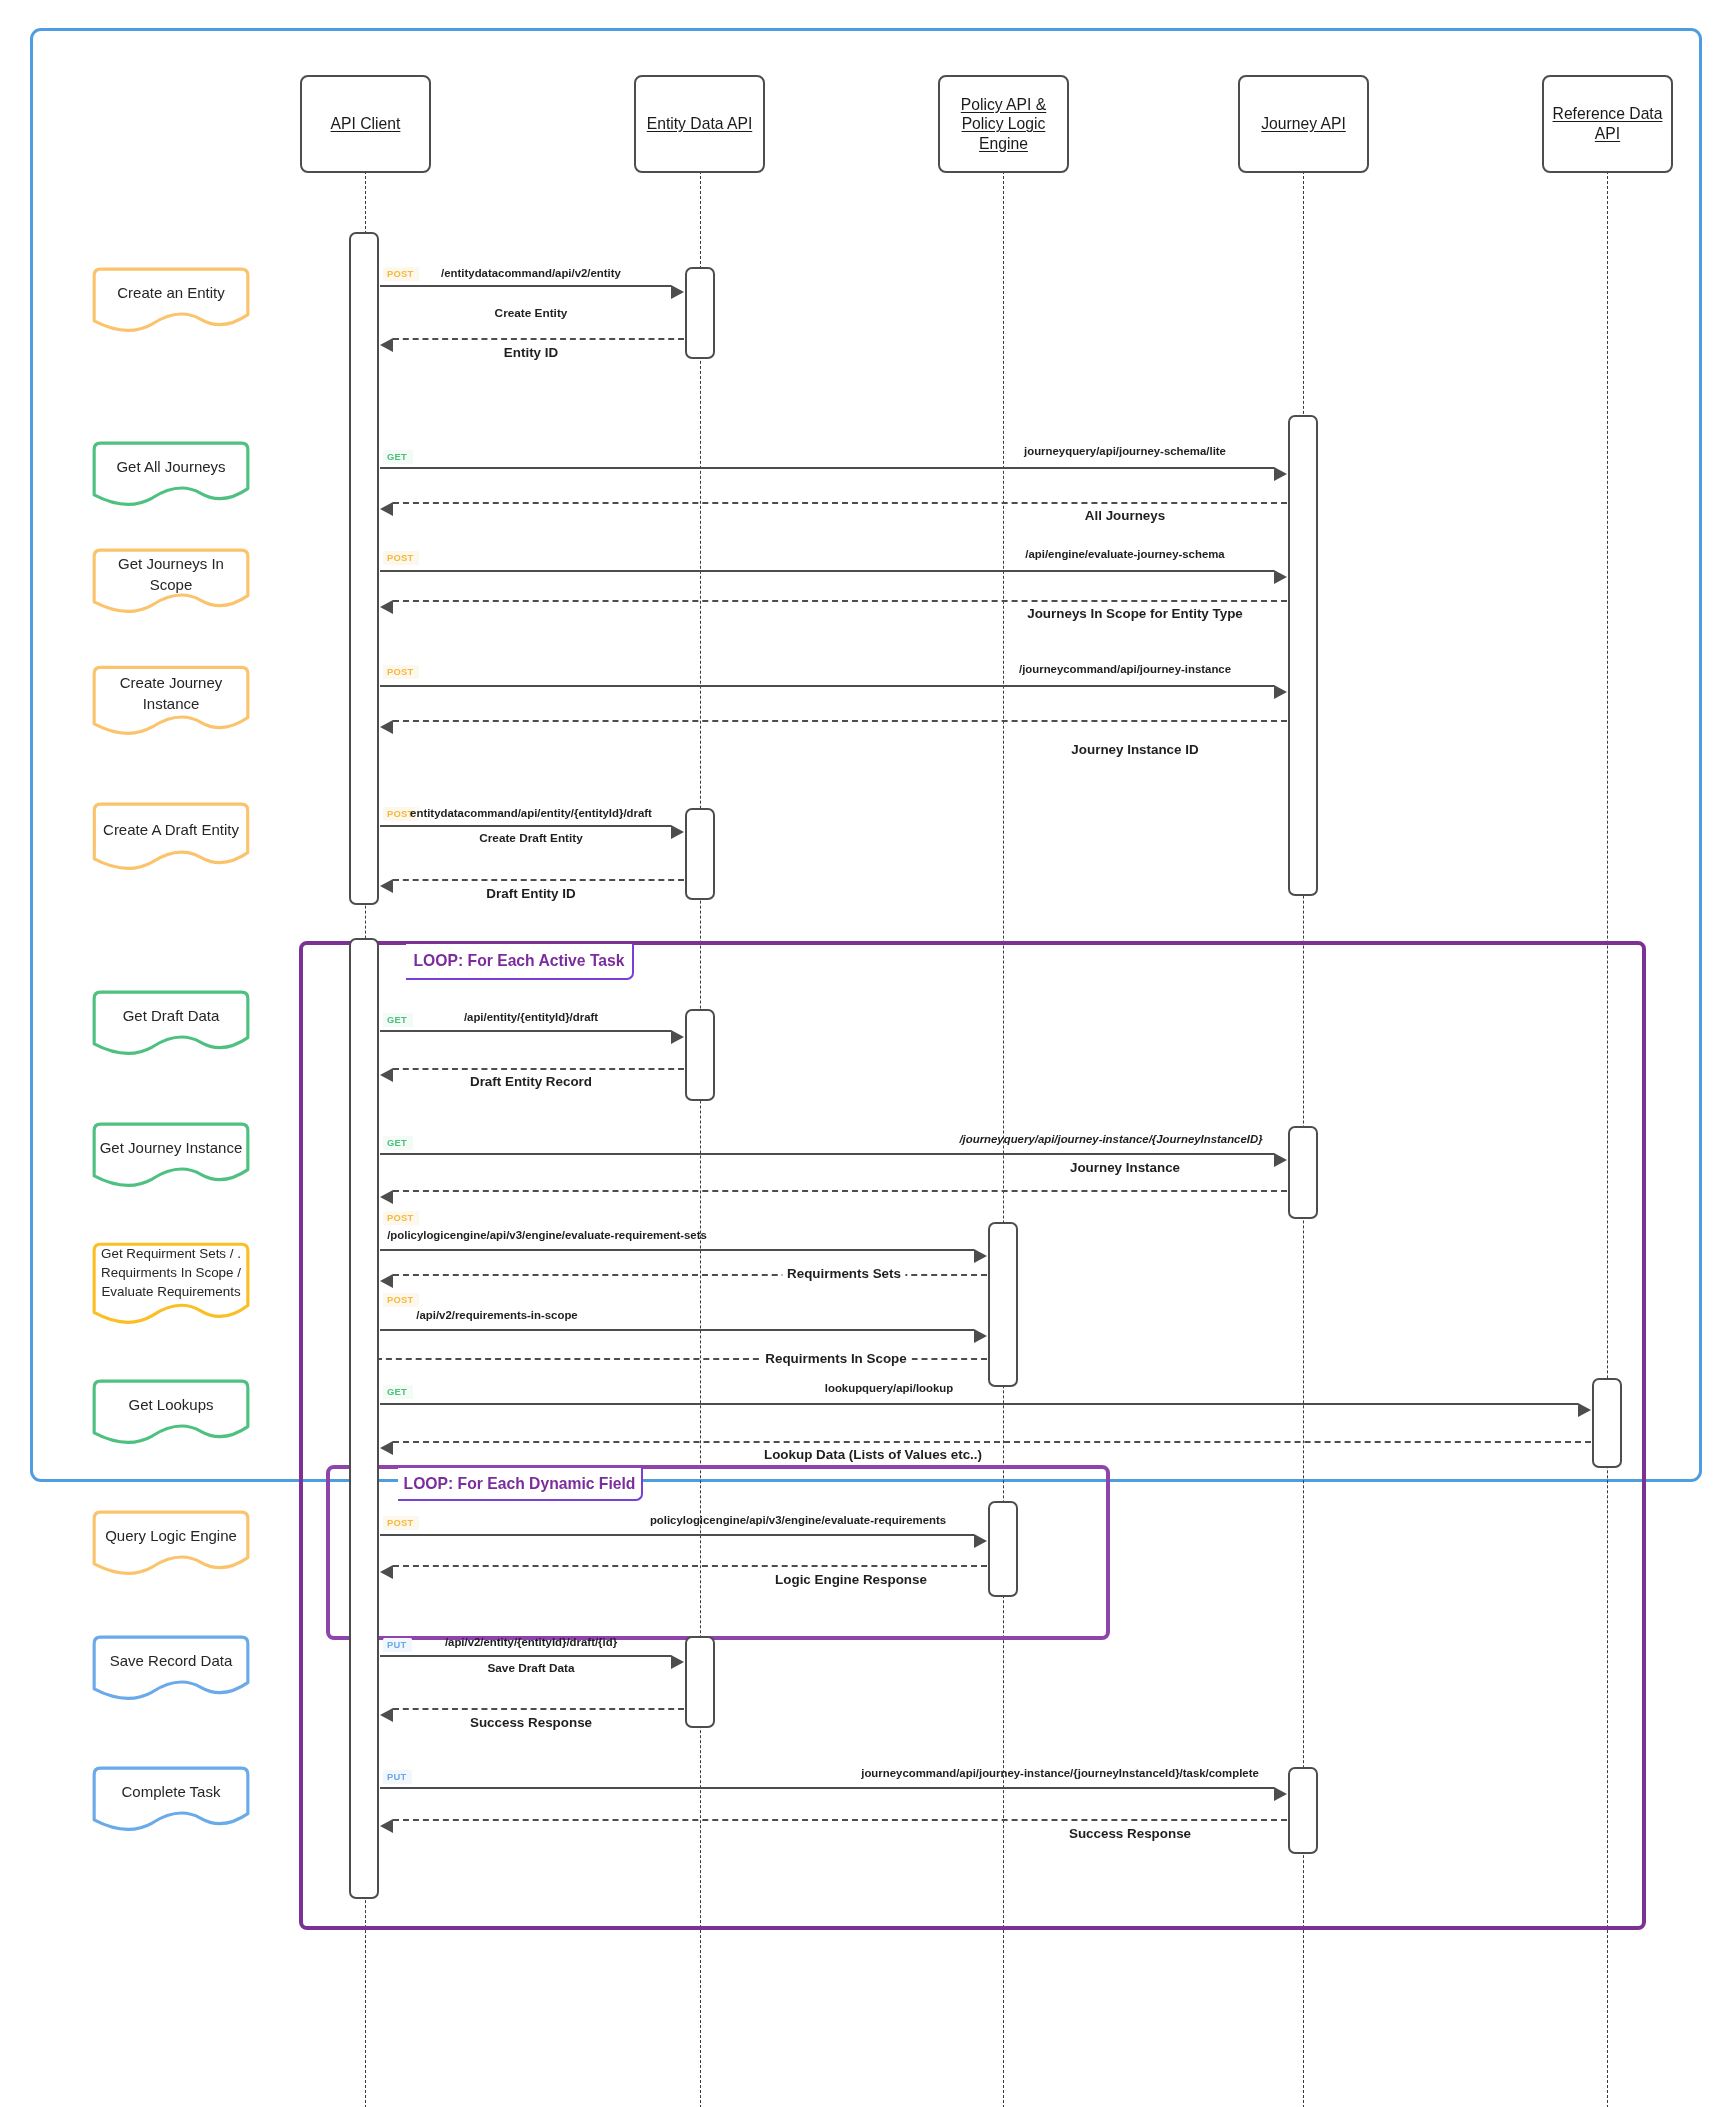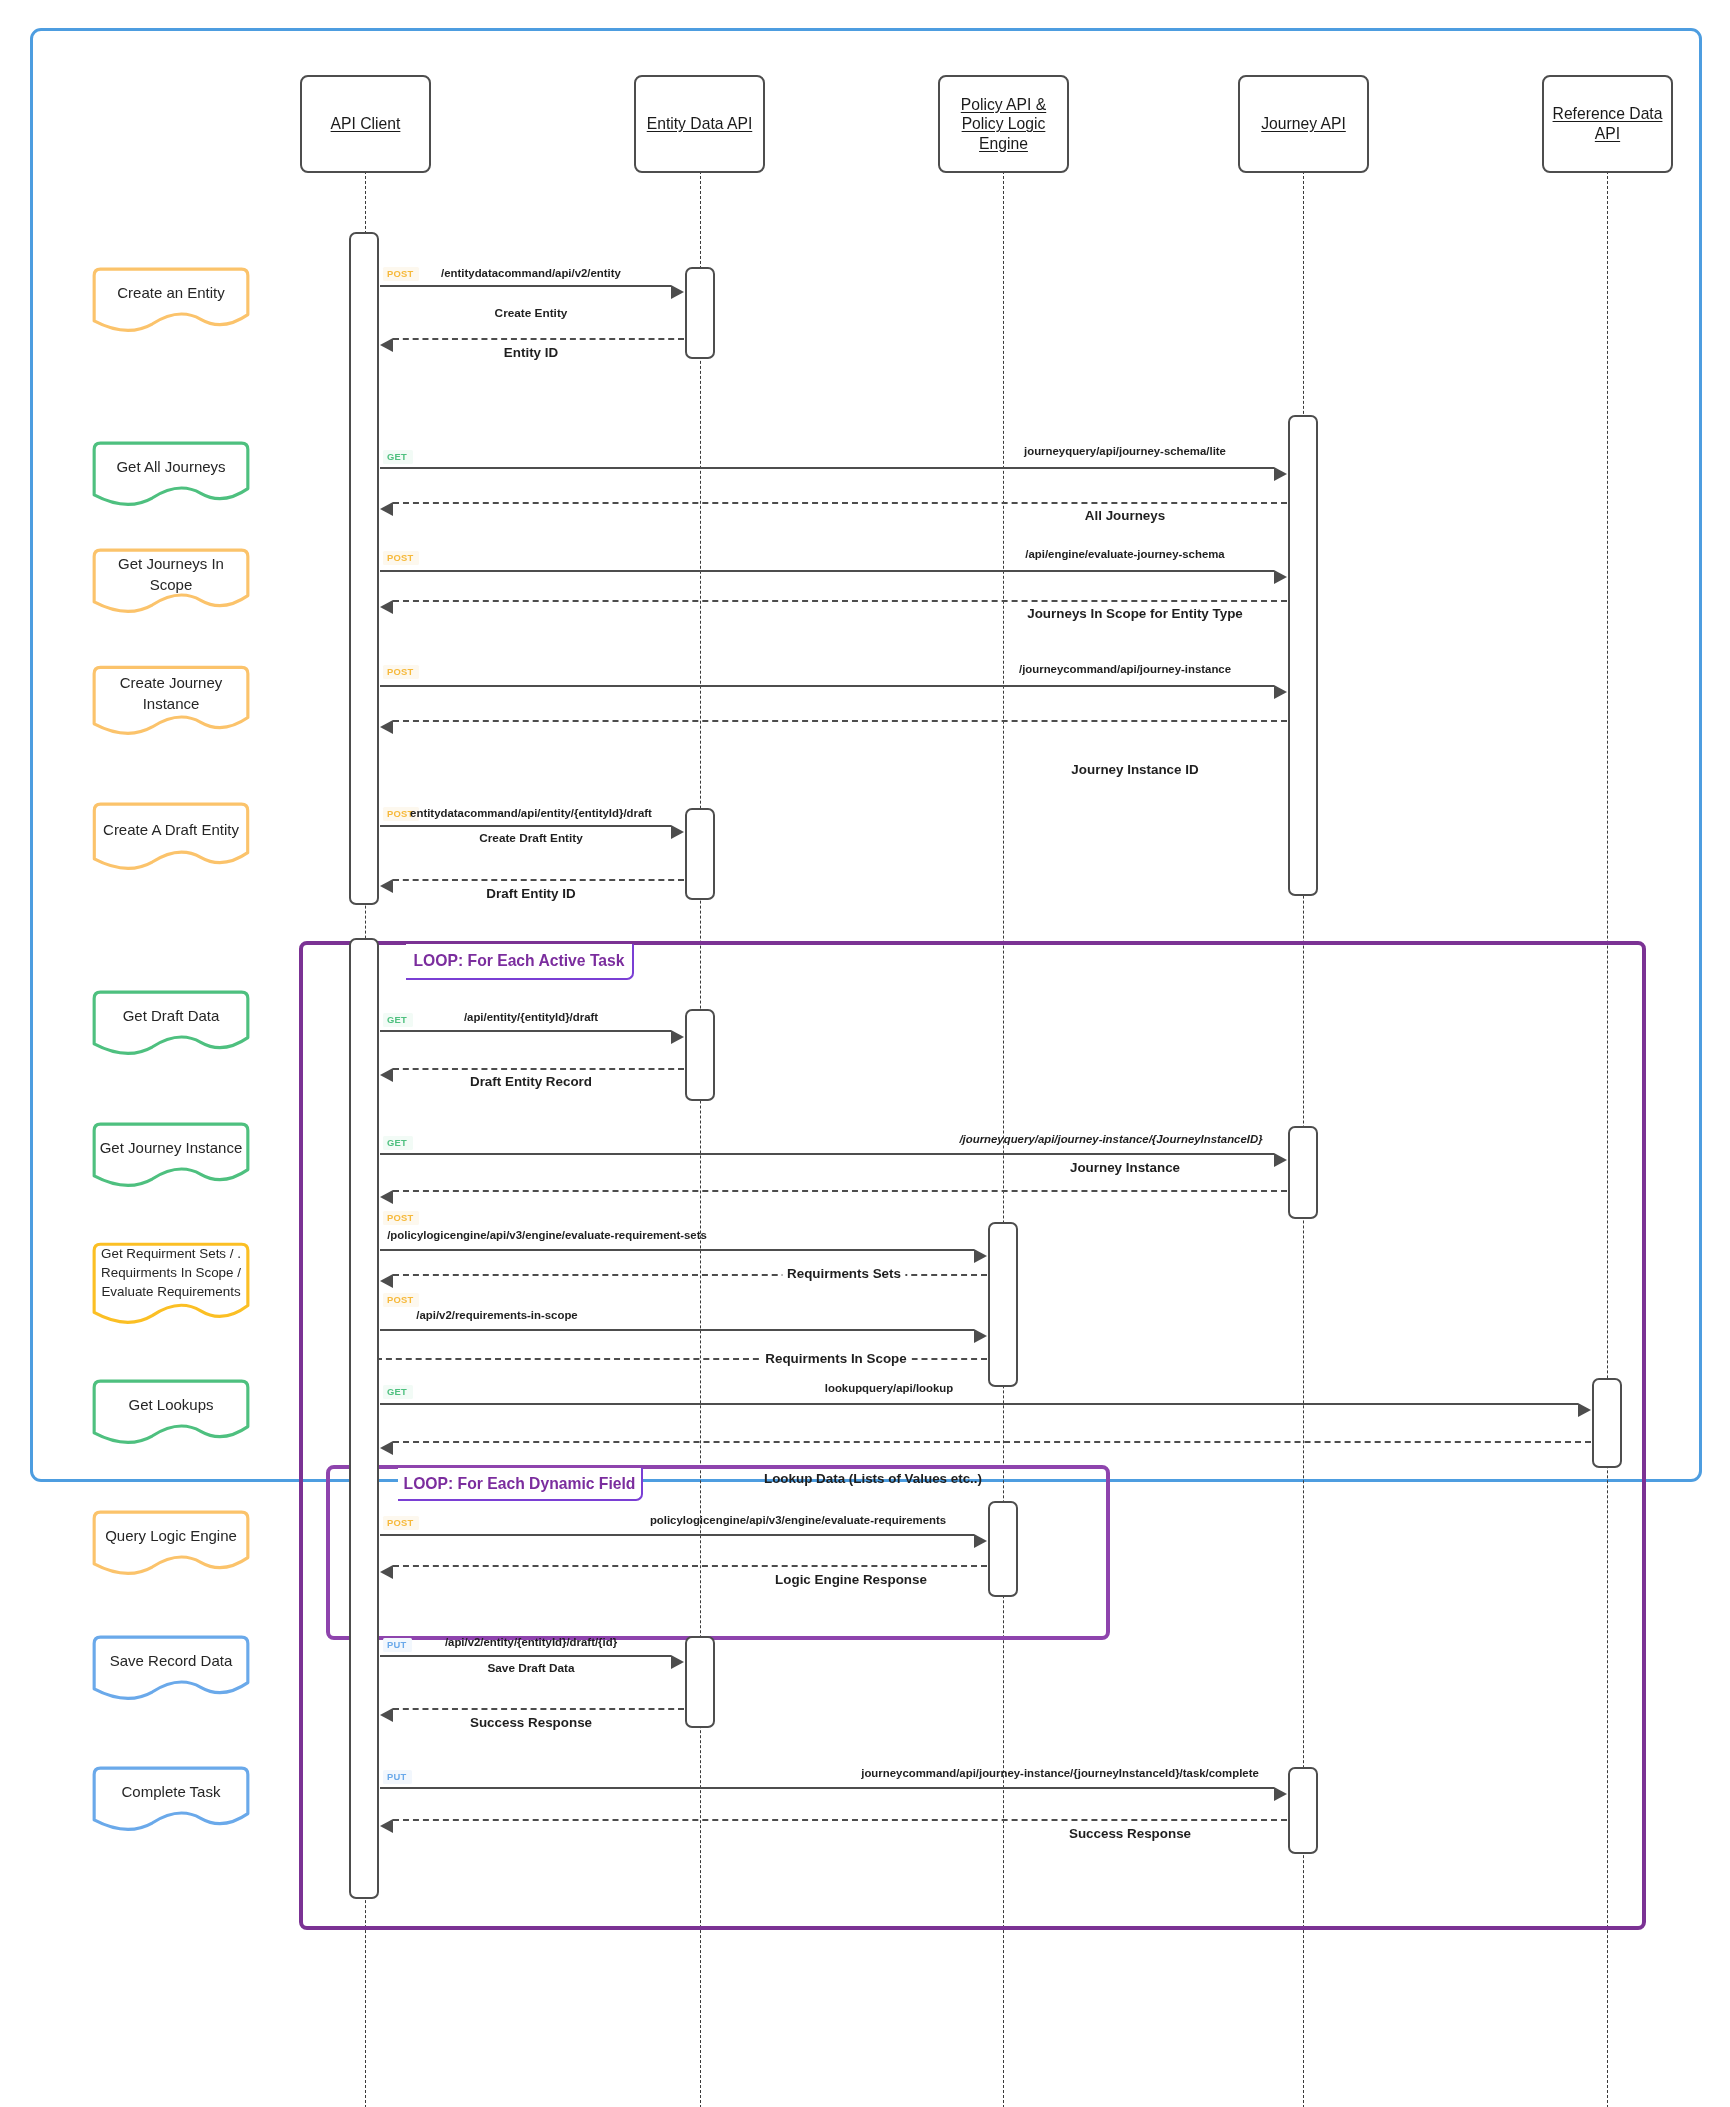--- a/index.html
+++ b/index.html
@@ -352,21 +352,21 @@
   <div class="arrowhead left" style="left:380px; top:600px;"></div>
   <div class="mlabel ret" style="left:1135px; top:606px;">Journeys In Scope for Entity Type</div>
 
   <div class="verb post" style="left:383px; top:665px;">POST</div>
   <div class="mlabel path" style="left:1125px; top:663px;">/journeycommand/api/journey-instance</div>
   <div class="msg solid" style="left:380px; top:685px; width:894px;"></div>
   <div class="arrowhead right" style="left:1274px; top:685px;"></div>
 
   <div class="msg dashed" style="left:393px; top:720px; width:894px;"></div>
   <div class="arrowhead left" style="left:380px; top:720px;"></div>
-  <div class="mlabel ret" style="left:1135px; top:762px;">Journey Instance ID</div>
+  <div class="mlabel ret" style="left:1135px; top:742px;">Journey Instance ID</div>
 
   <div class="verb post" style="left:383px; top:807px;">POST</div>
   <div class="mlabel path" style="left:531px; top:807px;">entitydatacommand/api/entity/{entityId}/draft</div>
   <div class="msg solid" style="left:380px; top:825px; width:291px;"></div>
   <div class="arrowhead right" style="left:671px; top:825px;"></div>
   <div class="mlabel" style="left:531px; top:831px;">Create Draft Entity</div>
 
   <div class="msg dashed" style="left:393px; top:879px; width:291px;"></div>
   <div class="arrowhead left" style="left:380px; top:879px;"></div>
   <div class="mlabel ret" style="left:531px; top:886px;">Draft Entity ID</div>
@@ -407,21 +407,21 @@
   <div class="arrowhead left" style="left:363px; top:1358px;"></div>
   <div class="mlabel ret" style="left:836px; top:1351px; background:#ffffff; padding:0 4.7px;">Requirments In Scope</div>
 
   <div class="verb get" style="left:383px; top:1385px;">GET</div>
   <div class="mlabel path" style="left:889px; top:1382px;">lookupquery/api/lookup</div>
   <div class="msg solid" style="left:380px; top:1403px; width:1198px;"></div>
   <div class="arrowhead right" style="left:1578px; top:1403px;"></div>
 
   <div class="msg dashed" style="left:393px; top:1441px; width:1198px;"></div>
   <div class="arrowhead left" style="left:380px; top:1441px;"></div>
-  <div class="mlabel ret" style="left:873px; top:1447px;margin-top:24px;">Lookup Data (Lists of Values etc..)</div>
+  <div class="mlabel ret" style="left:873px; top:1447px;">Lookup Data (Lists of Values etc..)</div>
 
   <div class="verb post" style="left:383px; top:1516px;">POST</div>
   <div class="mlabel path" style="left:798px; top:1514px;">policylogicengine/api/v3/engine/evaluate-requirements</div>
   <div class="msg solid" style="left:380px; top:1534px; width:594px;"></div>
   <div class="arrowhead right" style="left:974px; top:1534px;"></div>
 
   <div class="msg dashed" style="left:393px; top:1565px; width:594px;"></div>
   <div class="arrowhead left" style="left:380px; top:1565px;"></div>
   <div class="mlabel ret" style="left:851px; top:1572px;">Logic Engine Response</div>
 

